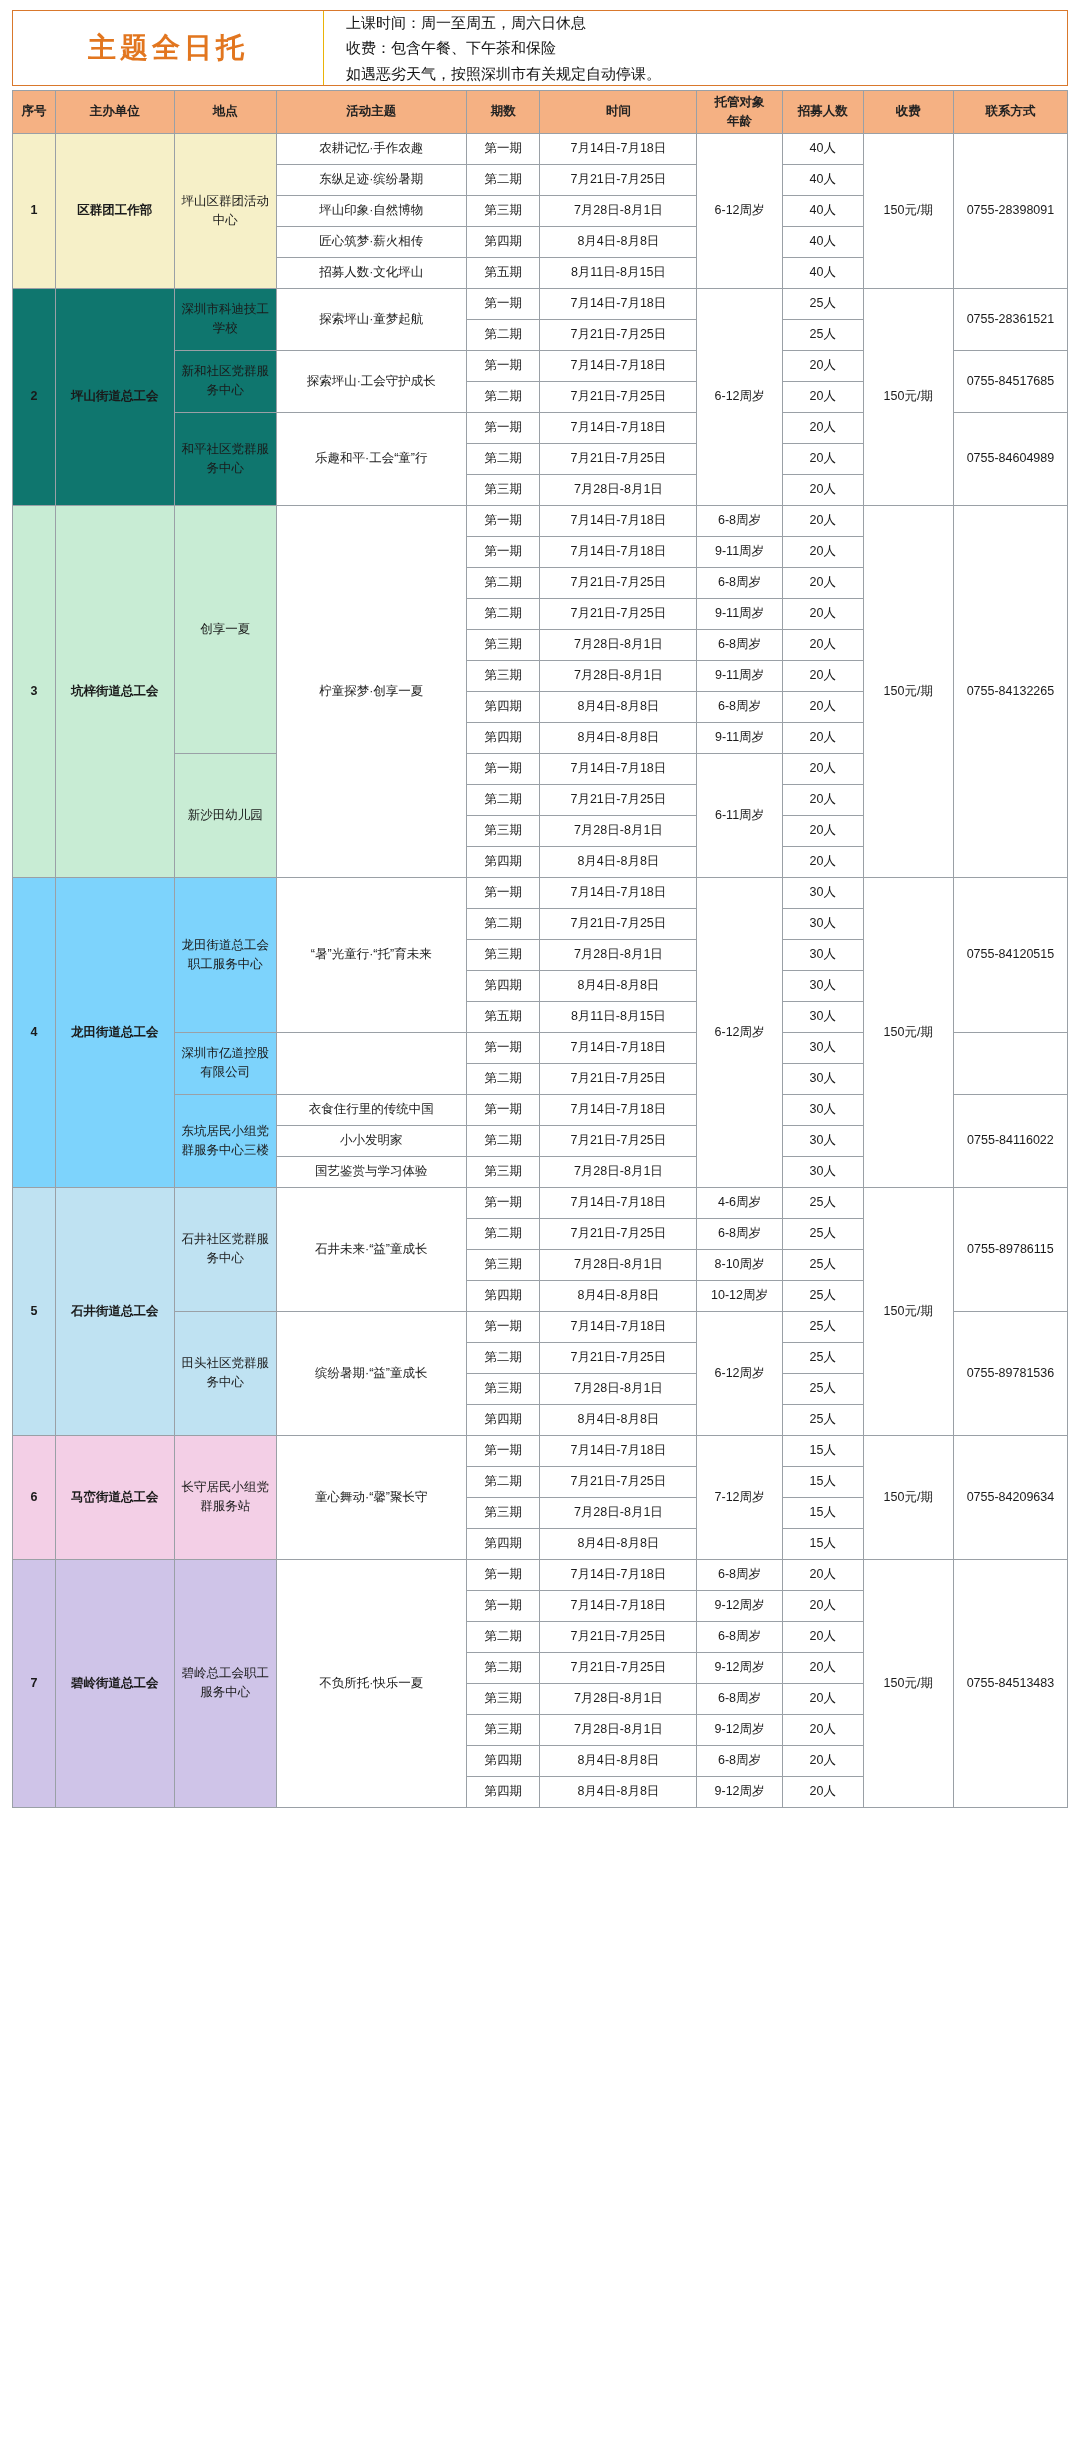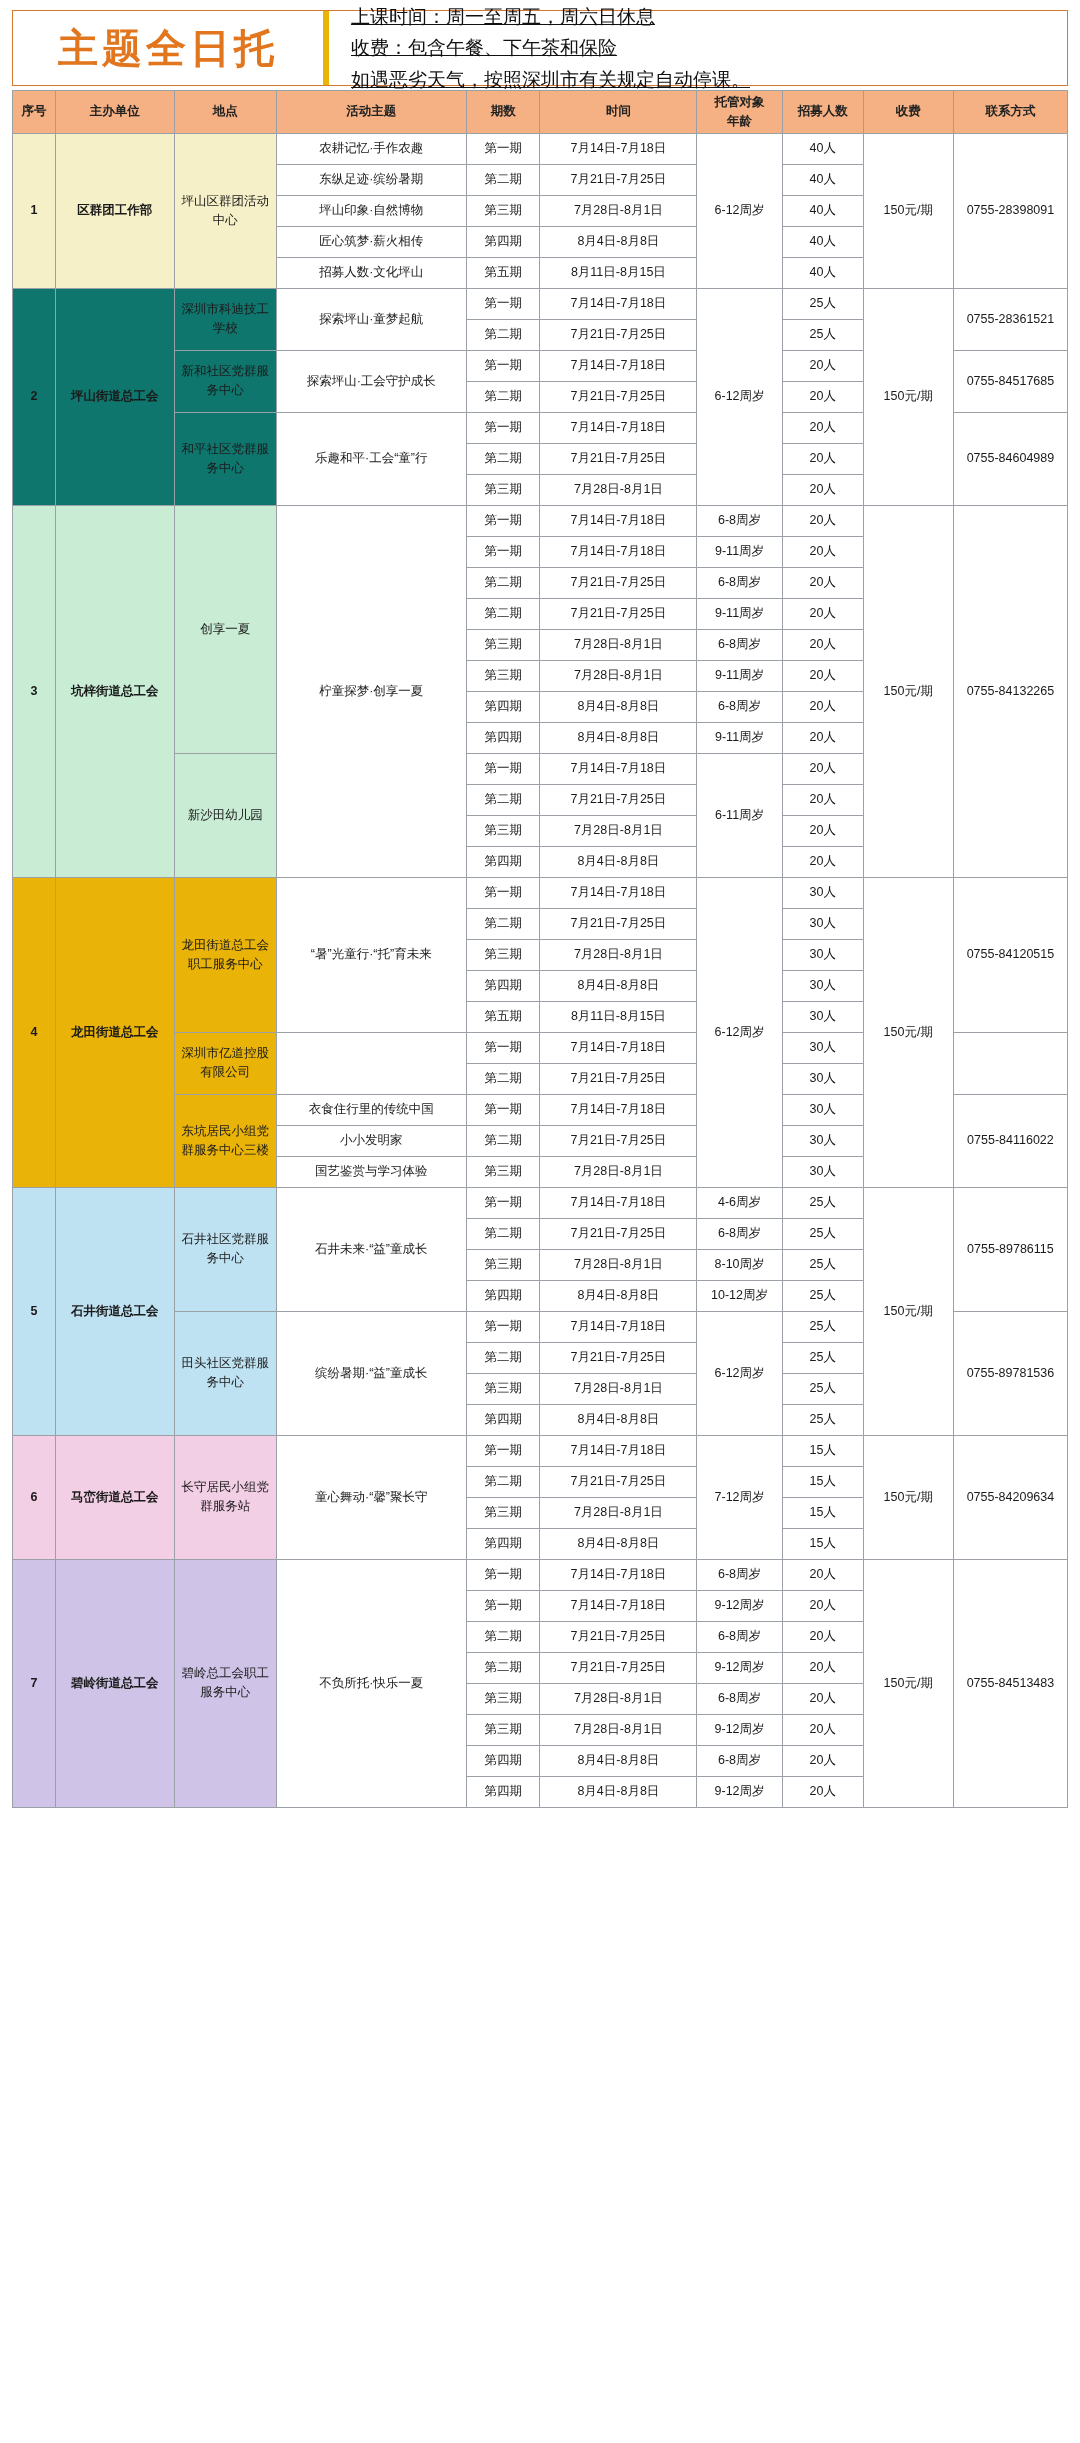--- a/index.html
+++ b/index.html
@@ -23,39 +23,38 @@
     align-items: stretch;
     border: 1px solid #d9782c;
     box-sizing: border-box;
     height: 76px;
   }
   .header-title {
     width: 310px;
     display: flex;
     align-items: center;
     justify-content: center;
-    font-size: 40px;
+    font-size: 28px;
     font-weight: bold;
     color: #e2761f;
     letter-spacing: 4px;
-    border-right: 6px solid #eab308;
+    border-right: 1px solid #eab308;
   }
   .header-notes {
     flex: 1;
     display: flex;
     flex-direction: column;
     justify-content: center;
     padding-left: 22px;
     gap: 2px;
   }
   .header-notes div {
-    font-size: 19px;
+    font-size: 15px;
     line-height: 1.55;
     color: #111;
-    text-decoration: underline;
   }
   
   table.main {
     border-collapse: collapse;
     width: 100%;
     table-layout: fixed;
     margin-top: 4px;
   }
   table.main td, table.main th {
     border: 1px solid #9aa0a6;
@@ -83,21 +82,21 @@
   td.cell-place { font-size: 12.5px; }
   td.cell-topic { font-size: 12.5px; }
   td.cell-phone { font-size: 12px; line-height: 1.6; }
   td.cell-fee { font-size: 12.5px; }
   .small-row td { height: 26px; }
 
   
   .g1 { background: #f6f0c8; }
   .g2 { background: #0f766e; }
   .g3 { background: #c8ecd4; }
-  .g4 { background: #eab308; }
+  .g4 { background: #7dd3fc; }
   .g5 { background: #bfe2f2; }
   .g6 { background: #f3cfe6; }
   .g7 { background: #cfc4e8; }
   .white { background: #ffffff; }
 </style>
 </head>
 <body>
 
 <div class="page">
 

